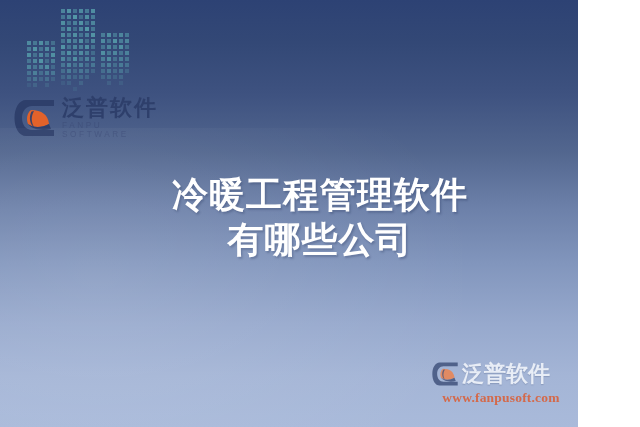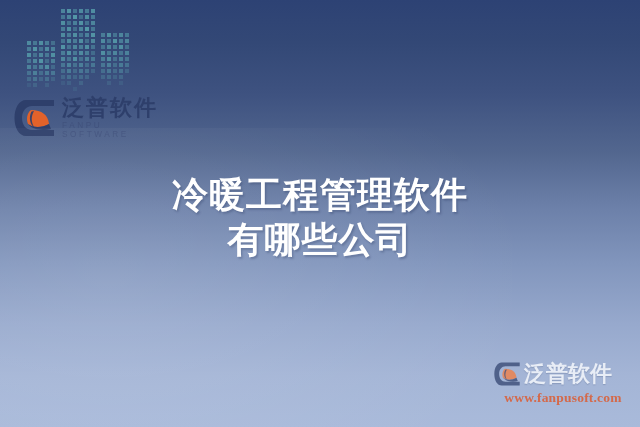--- a/index.html
+++ b/index.html
@@ -9,21 +9,21 @@
   }
   body {
     width: 640px;
     height: 427px;
     overflow: hidden;
     font-family: "Liberation Sans", "DejaVu Sans", sans-serif;
   }
 
   .banner {
     position: relative;
-    width: 640px;
+    width: 578px;
     height: 427px;
     overflow: hidden;
     background: linear-gradient(to bottom,
         #2d4274 0%,
         #334876 10%,
         #3e5280 22%,
         #53678f 36%,
         #6b7fa8 48%,
         #8296bd 62%,
         #97a9cd 76%,

